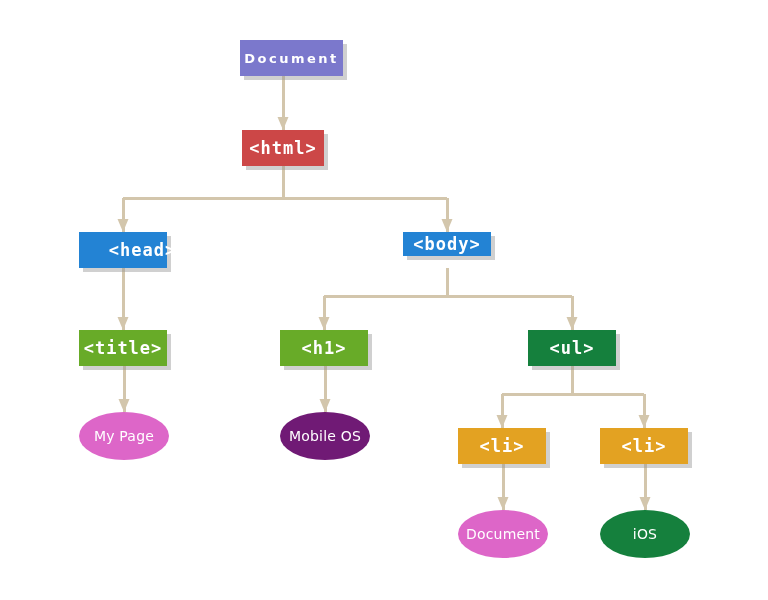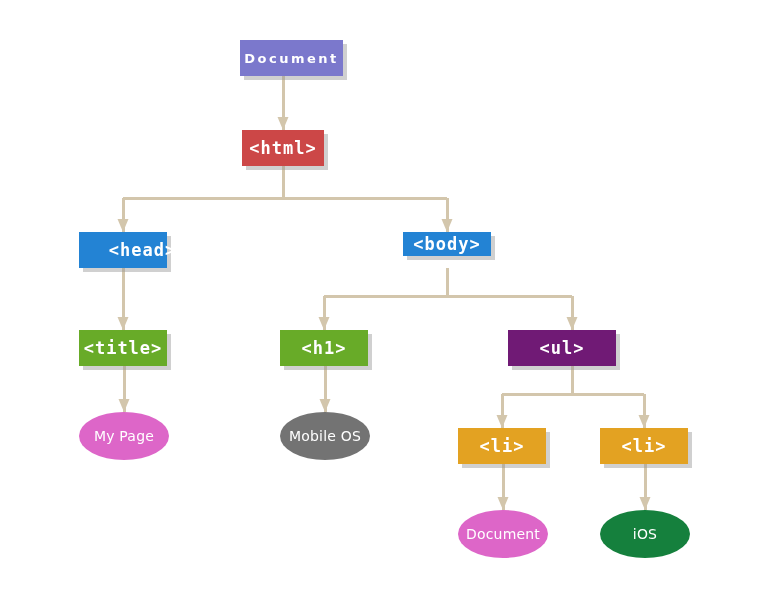--- a/index.html
+++ b/index.html
@@ -113,33 +113,33 @@
       </div>
       <div class="node rect" style="left: 403px; top: 232px; width: 88px; height: 24px; background: rgb(35, 131, 212);">
         <span class="label">&lt;body&gt;</span>
       </div>
       <div class="node rect" style="left: 79px; top: 330px; width: 88px; height: 36px; background: rgb(104, 171, 40);">
         <span class="label">&lt;title&gt;</span>
       </div>
       <div class="node rect" style="left: 280px; top: 330px; width: 88px; height: 36px; background: rgb(104, 171, 40);">
         <span class="label">&lt;h1&gt;</span>
       </div>
-      <div class="node rect" style="left: 508px; top: 330px; width: 108px; height: 36px; background: #701a75;">
+      <div class="node rect" style="left: 528px; top: 330px; width: 88px; height: 36px; background: #15803d;">
         <span class="label">&lt;ul&gt;</span>
       </div>
       <div class="node rect" style="left: 458px; top: 428px; width: 88px; height: 36px; background: rgb(227, 162, 34);">
         <span class="label">&lt;li&gt;</span>
       </div>
       <div class="node rect" style="left: 600px; top: 428px; width: 88px; height: 36px; background: rgb(227, 162, 34);">
         <span class="label">&lt;li&gt;</span>
       </div>
       <div class="node ellipse" style="left: 79px; top: 412px; width: 90px; height: 48px; background: rgb(221, 102, 200); text-align: right;">
         <span class="label">My Page</span>
       </div>
-      <div class="node ellipse" style="left: 280px; top: 412px; width: 90px; height: 48px; background: #737373;">
+      <div class="node ellipse" style="left: 280px; top: 412px; width: 90px; height: 48px; background: #701a75;">
         <span class="label">Mobile OS</span>
       </div>
       <div class="node ellipse" style="left: 458px; top: 510px; width: 90px; height: 48px; background: rgb(221, 102, 200);">
         <span class="label">Document</span>
       </div>
       <div class="node ellipse" style="left: 600px; top: 510px; width: 90px; height: 48px; background: #15803d;">
         <span class="label">iOS</span>
       </div>
     </div>
 </div>

